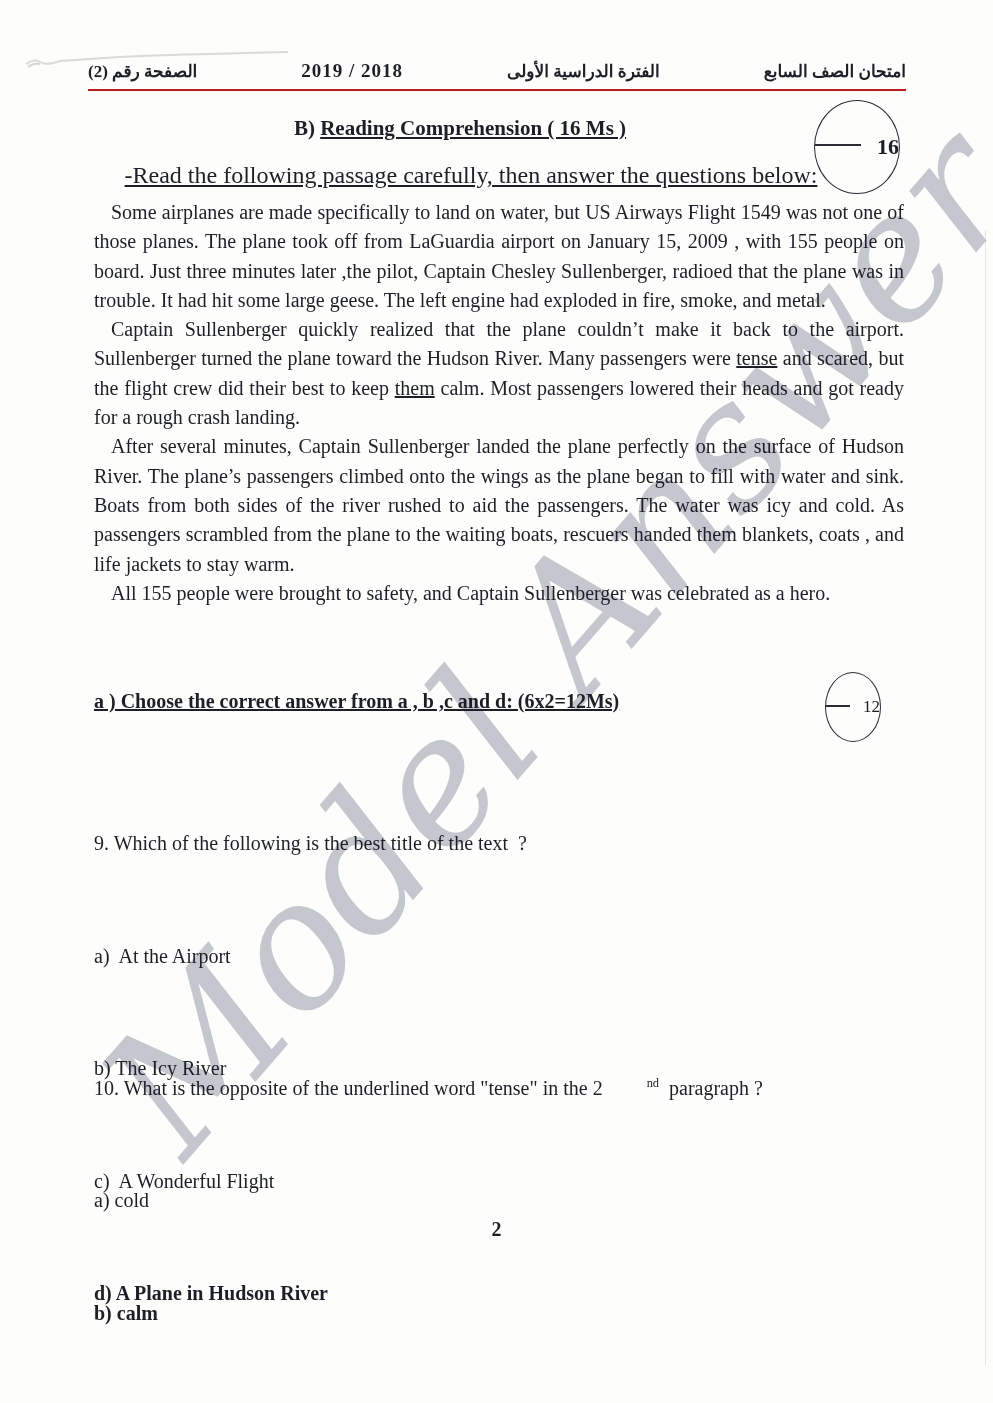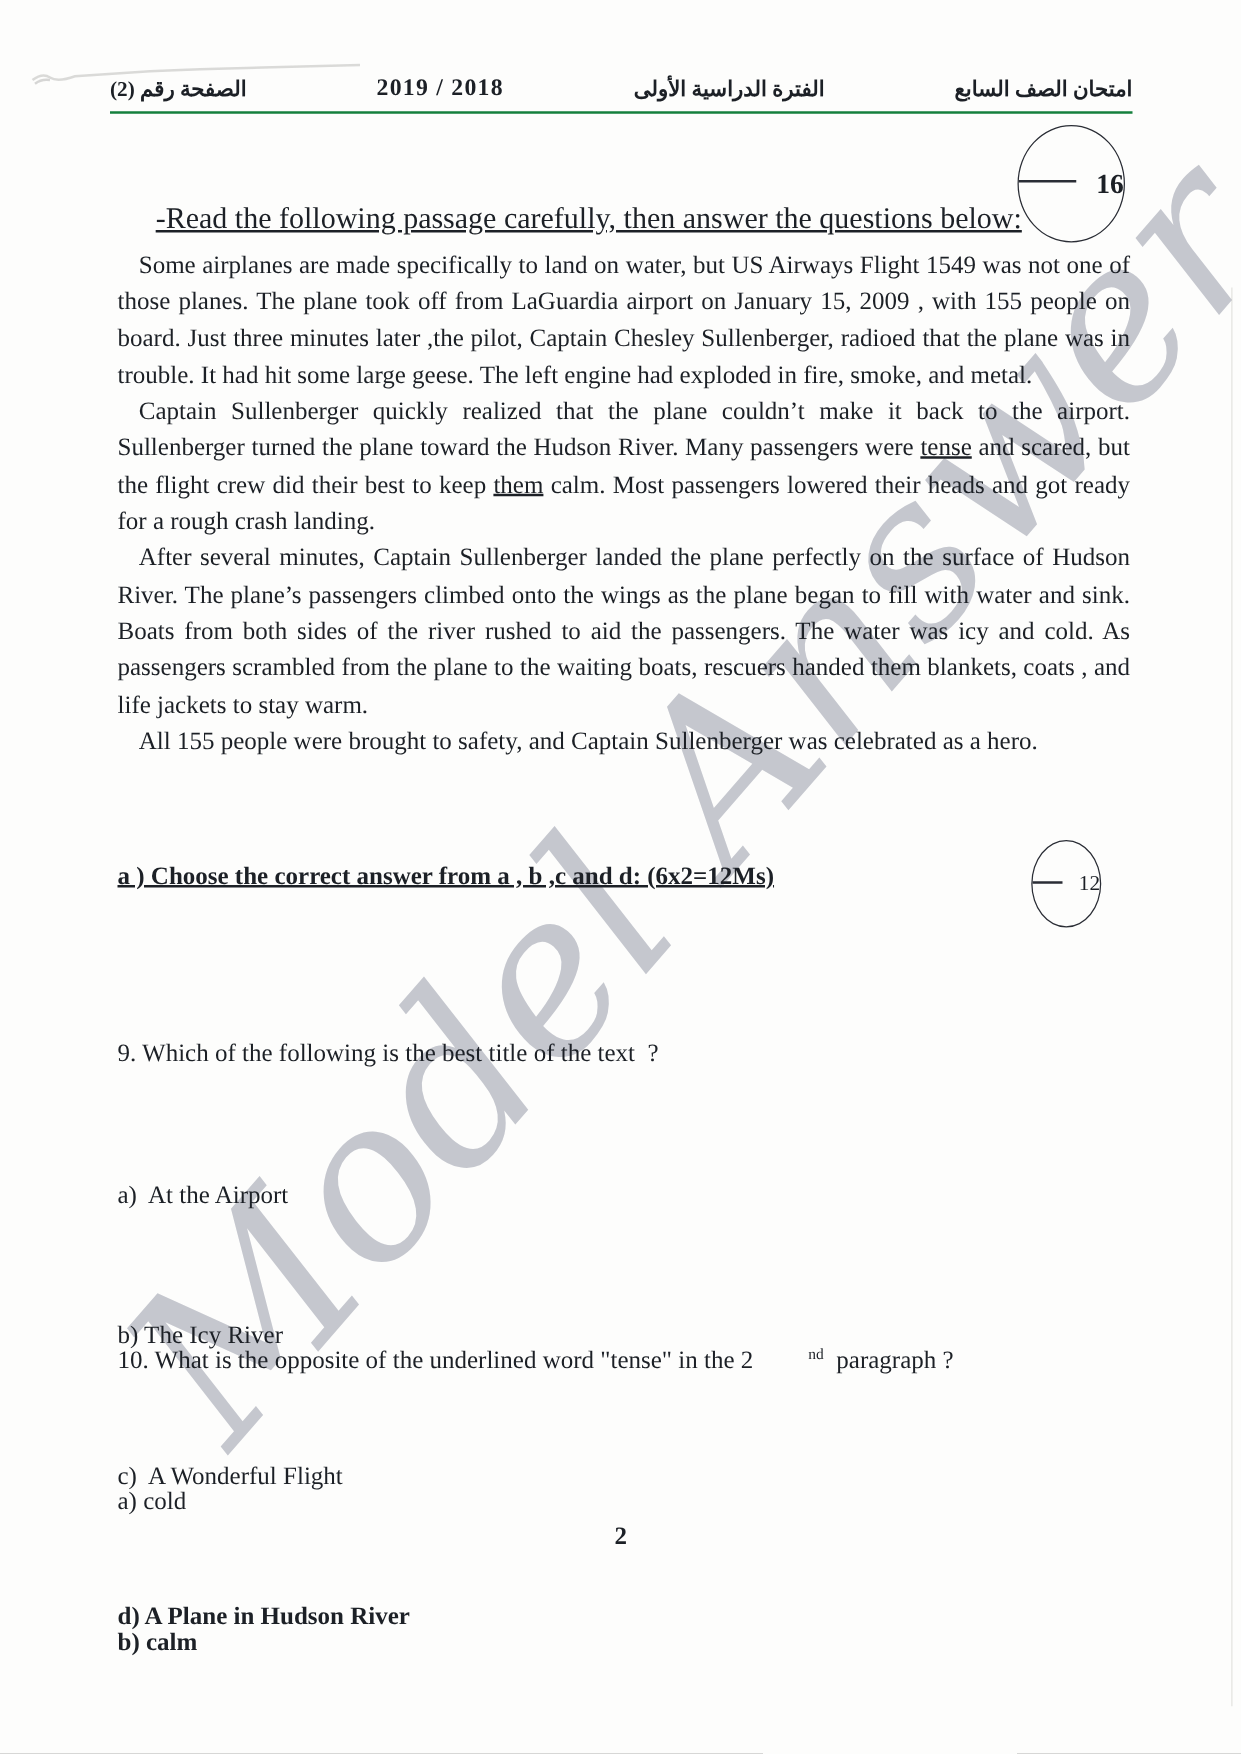--- a/index.html
+++ b/index.html
@@ -44,21 +44,21 @@
 
   .content { position: absolute; inset: 0; z-index: 2; }
 
   
   .header {
     position: absolute;
     left: 88px; top: 60px; width: 818px;
     display: flex;
     justify-content: space-between;
     align-items: flex-end;
-    border-bottom: 2px solid #15803d;
+    border-bottom: 2px solid #b91c1c;
     padding-bottom: 7px;
     font-weight: bold;
   }
   .header .ar { direction: rtl; font-size: 17px; }
   .header .year { font-size: 19px; letter-spacing: 1px; }
 
   
   .section-title {
     position: absolute; left: 0; top: 116px; width: 920px;
     text-align: center;
@@ -137,20 +137,21 @@
 
   <div class="content">
 
     <div class="header">
       <span class="ar">الصفحة رقم (2)</span>
       <span class="year">2019 / 2018</span>
       <span class="ar">الفترة الدراسية الأولى</span>
       <span class="ar">امتحان الصف السابع</span>
     </div>
 
+    <div class="section-title"><span class="seg-normal">B) </span><span class="seg-underline">Reading Comprehension ( 16 Ms )</span></div>
 
     <div class="score-ellipse score-16">
       <div class="score-bar-16"></div>
       <div class="score-num-16">16</div>
     </div>
 
     <div class="instruction">-Read the following passage carefully, then answer the questions below:</div>
 
     <div class="passage">
       <p>Some airplanes are made specifically to land on water, but US Airways Flight 1549 was not one of  those planes. The plane took off from LaGuardia airport on January 15, 2009 , with 155 people on board. Just three minutes later ,the pilot, Captain Chesley Sullenberger, radioed that the plane was in trouble. It had hit some large geese. The left engine had exploded in fire, smoke,  and metal.</p>

